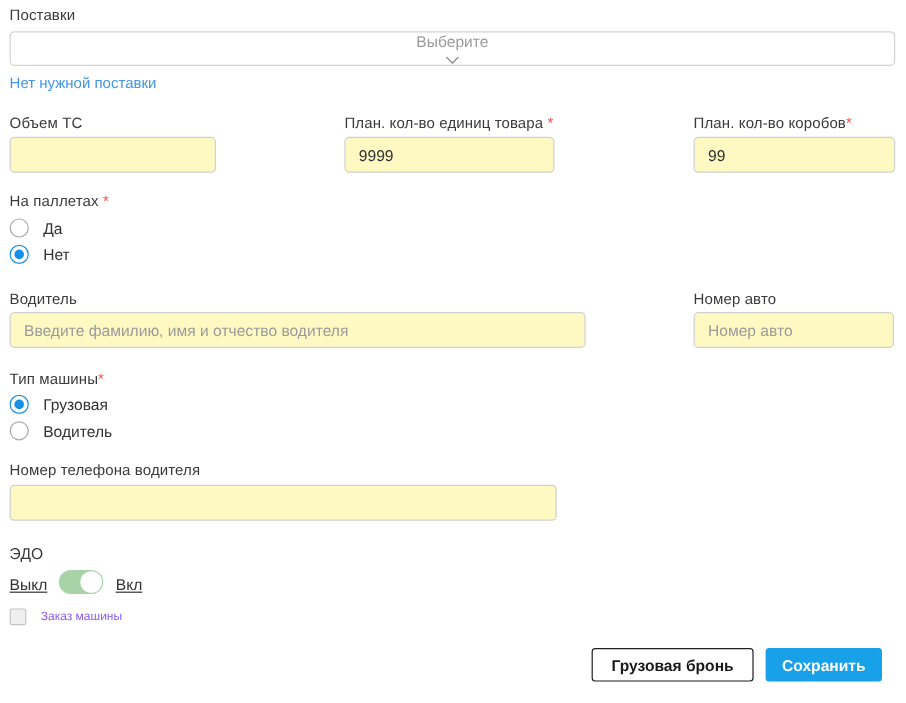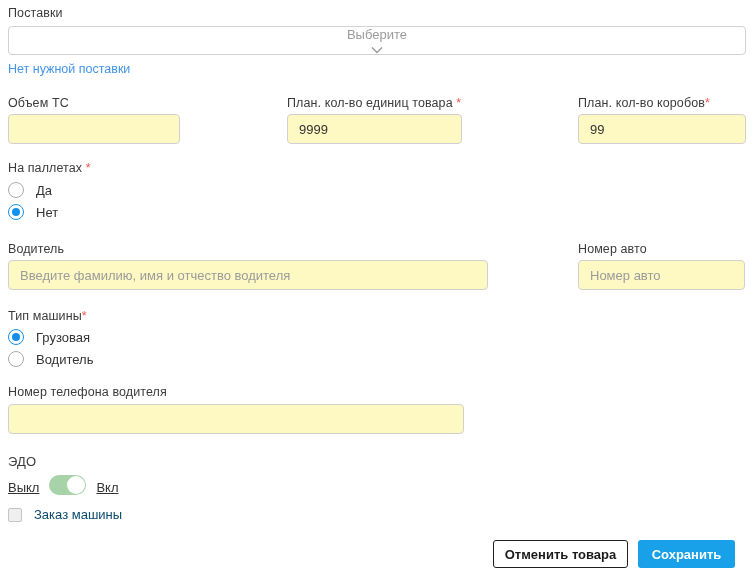--- a/index.html
+++ b/index.html
@@ -83,21 +83,21 @@
     background: #fff;
   }
   .check-row { display: flex; align-items: center; cursor: default; }
   .checkbox {
     width: 14px; height: 14px;
     border: 1px solid #c4c4c4;
     border-radius: 2px;
     background: #efefef;
     flex: 0 0 14px;
   }
-  .check-row .clbl { font-size: 13px; color: #0c4a6e; margin-left: 12px; }
+  .check-row .clbl { font-size: 10px; color: #8b5cf6; margin-left: 12px; }
   .btn {
     position: absolute;
     height: 28px;
     font-family: "Liberation Sans", sans-serif;
     font-size: 13px;
     font-weight: bold;
     border-radius: 3px;
     cursor: pointer;
     display: flex;
     align-items: center;
@@ -185,14 +185,14 @@
     <span class="knob"></span>
   </span>
   <span class="tlbl">Вкл</span>
 </div>
 
 <div class="abs check-row" style="left:8px; top:507px;">
   <span class="checkbox"></span>
   <span class="clbl">Заказ машины</span>
 </div>
 
-<button class="btn btn-cancel">Отменить товара</button>
+<button class="btn btn-cancel">Грузовая бронь</button>
 <button class="btn btn-save">Сохранить</button>
 
 </body></html>

